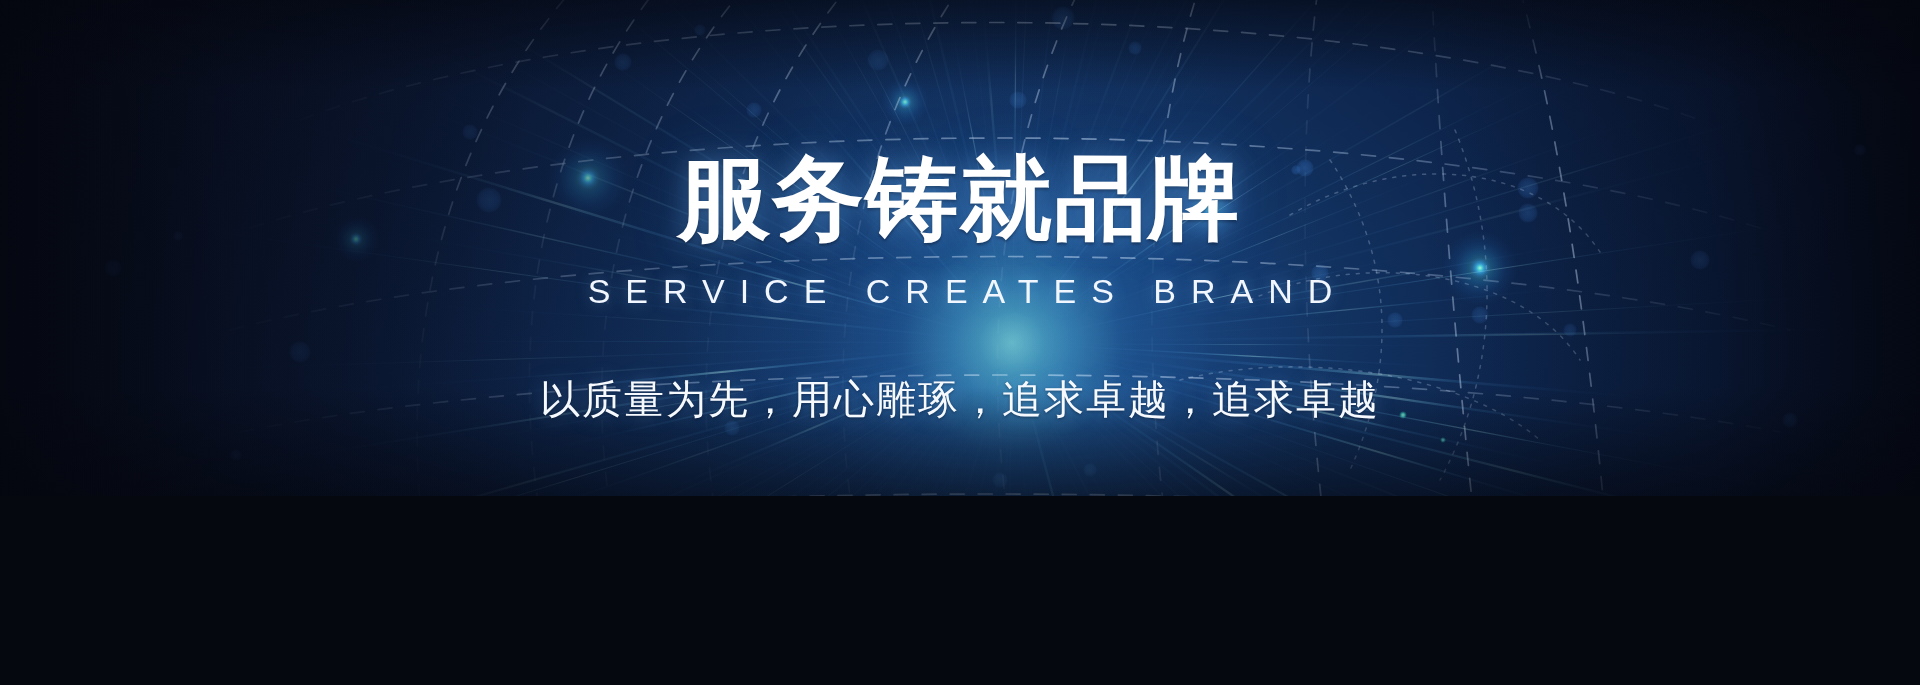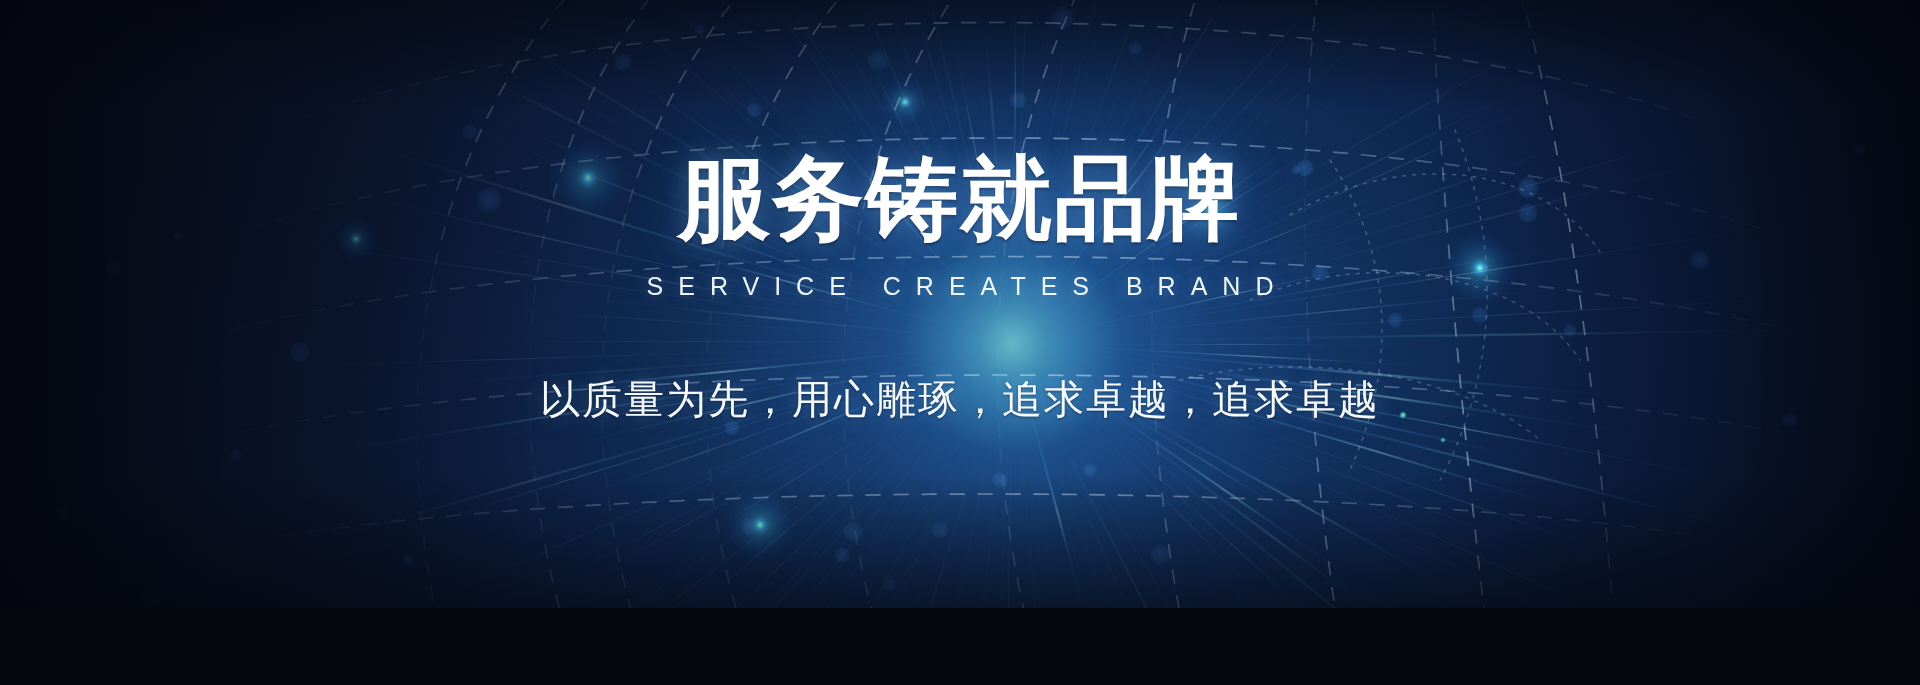--- a/index.html
+++ b/index.html
@@ -4,21 +4,21 @@
 <title>Service Creates Brand Banner</title>
 <style>
   html, body {
     margin: 0;
     padding: 0;
     background: #05080f;
   }
   #banner {
     position: relative;
     width: 1920px;
-    height: 608px;
+    height: 496px;
     overflow: hidden;
     font-family: "Liberation Sans", "DejaVu Sans", sans-serif;
     background: #14532d;
     user-select: none;
   }
 
   
   .layer { position: absolute; inset: 0; }
 
   
@@ -86,21 +86,21 @@
     text-shadow:
       0 0 26px rgba(120,195,255,0.38),
       0 0 60px rgba(60,140,235,0.22),
       0 2px 3px rgba(0,10,30,0.55);
     white-space: nowrap;
   }
   #title-en {
     margin: 0;
     position: absolute;
     top: 272px; left: 0; right: 0;
-    font-size: 25px;
+    font-size: 34px;
     font-weight: 400;
     color: #f2f7ff;
     letter-spacing: 15px;
     text-indent: 15px;
     text-shadow: 0 0 16px rgba(120,190,255,0.40);
     white-space: nowrap;
   }
   #tagline {
     margin: 0;
     position: absolute;

